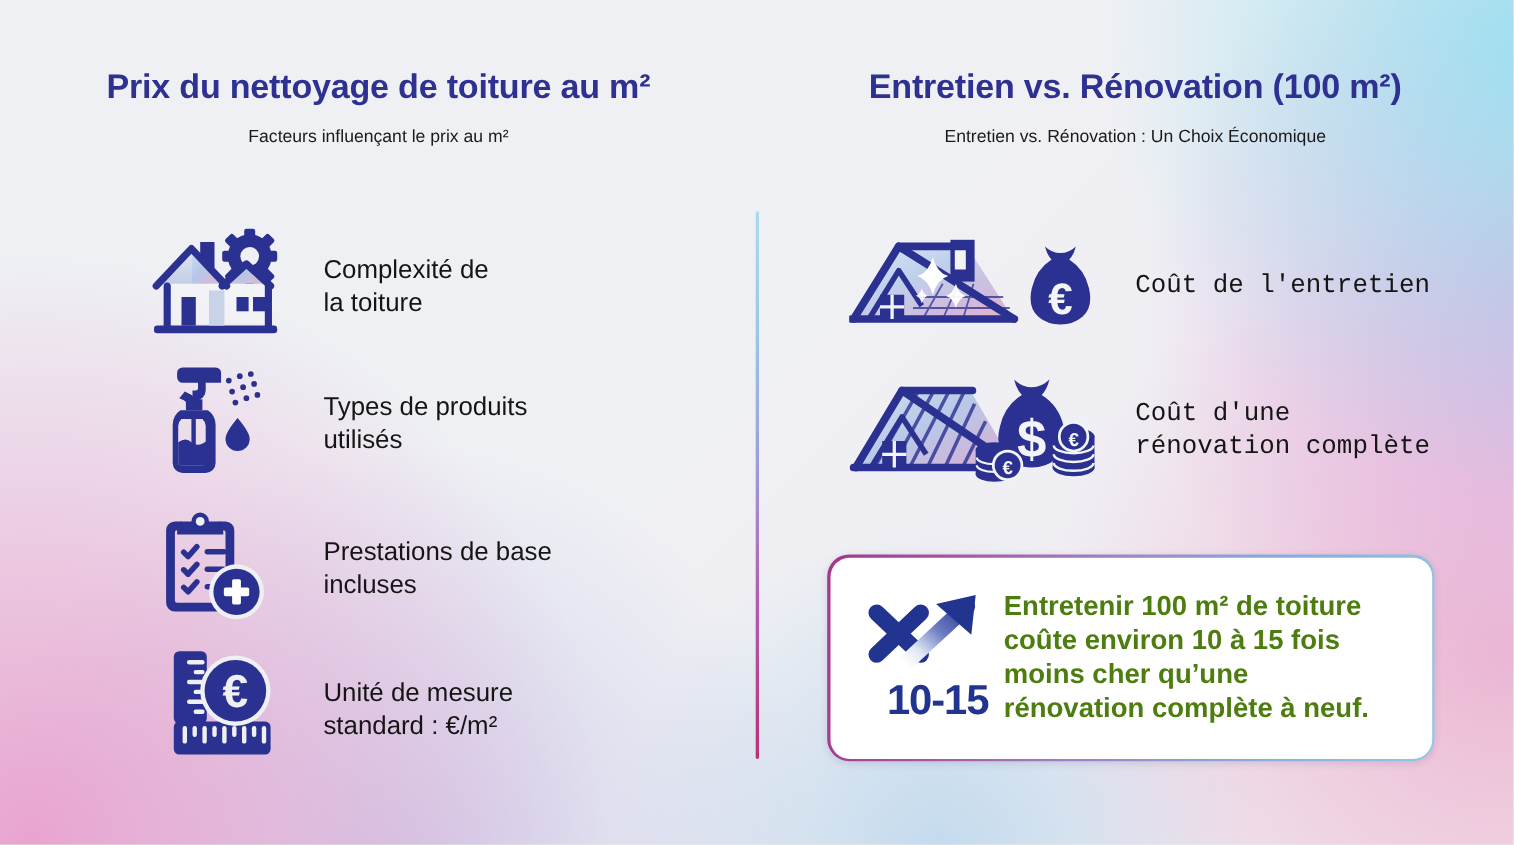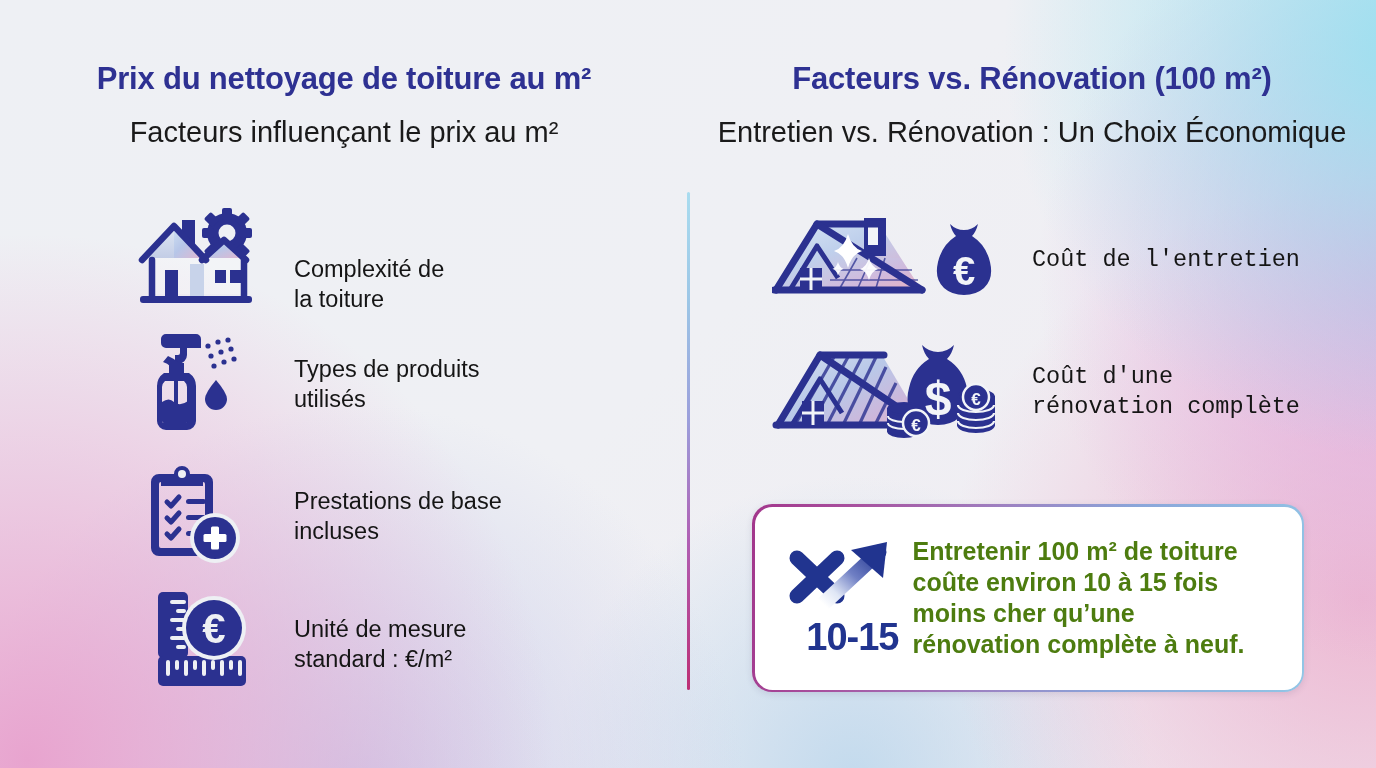--- a/index.html
+++ b/index.html
@@ -48,21 +48,21 @@
     letter-spacing: -0.2px;
     line-height: 1.1;
     top: 62px;
   }
   .subheading {
     position: absolute;
     left: 0;
     right: 0;
     text-align: center;
     color: #1a1a1a;
-    font-size: 29px;
+    font-size: 16px;
     line-height: 1.2;
     top: 115px;
   }
 
   
   #divider {
     position: absolute;
     left: 687px;
     top: 192px;
     width: 3px;
@@ -96,21 +96,21 @@
   .feature .label {
     color: #151515;
     font-size: 23.5px;
     line-height: 1.28;
     white-space: pre-line;
   }
 
   
   .f-left  { left: 138px; width: 520px; height: 108px; }
   .f-left .label { margin-left: 28px; }
-  #feat-l-0 { top: 206px; align-items: flex-end; }
+  #feat-l-0 { top: 206px; }
   #feat-l-1 { top: 330px; align-items: center; }
   #feat-l-2 { top: 462px; align-items: center; }
   #feat-l-3 { top: 590px; }
 
   
   .f-right { left: 772px; width: 560px; height: 108px; }
   .f-right .label { margin-left: 30px; font-family: Liberation Mono, monospace; }
   #feat-r-0 { top: 206px; }
   #feat-r-1 { top: 338px; }
 
@@ -326,21 +326,21 @@
       </span>
       <span class="label">Unité de mesure
 standard : €/m²</span>
     </div>
   </div>
 
   <div id="divider"></div>
 
   <div class="col col-right">
 
-    <div class="heading">Facteurs vs. Rénovation (100 m²)</div>
+    <div class="heading">Entretien vs. Rénovation (100 m²)</div>
     <div class="subheading">Entretien vs. Rénovation : Un Choix Économique</div>
   </div>
 
   <div class="feature f-right" id="feat-r-0">
     <span class="ico">
       <svg width="230" height="104" viewBox="0 0 230 104">
         <defs>
           <linearGradient id="rg-roofA" x1="0" y1="0" x2="1" y2="1">
             <stop offset="0%" stop-color="#d9e6f5"></stop>
             <stop offset="40%" stop-color="#bfd0ec"></stop>

